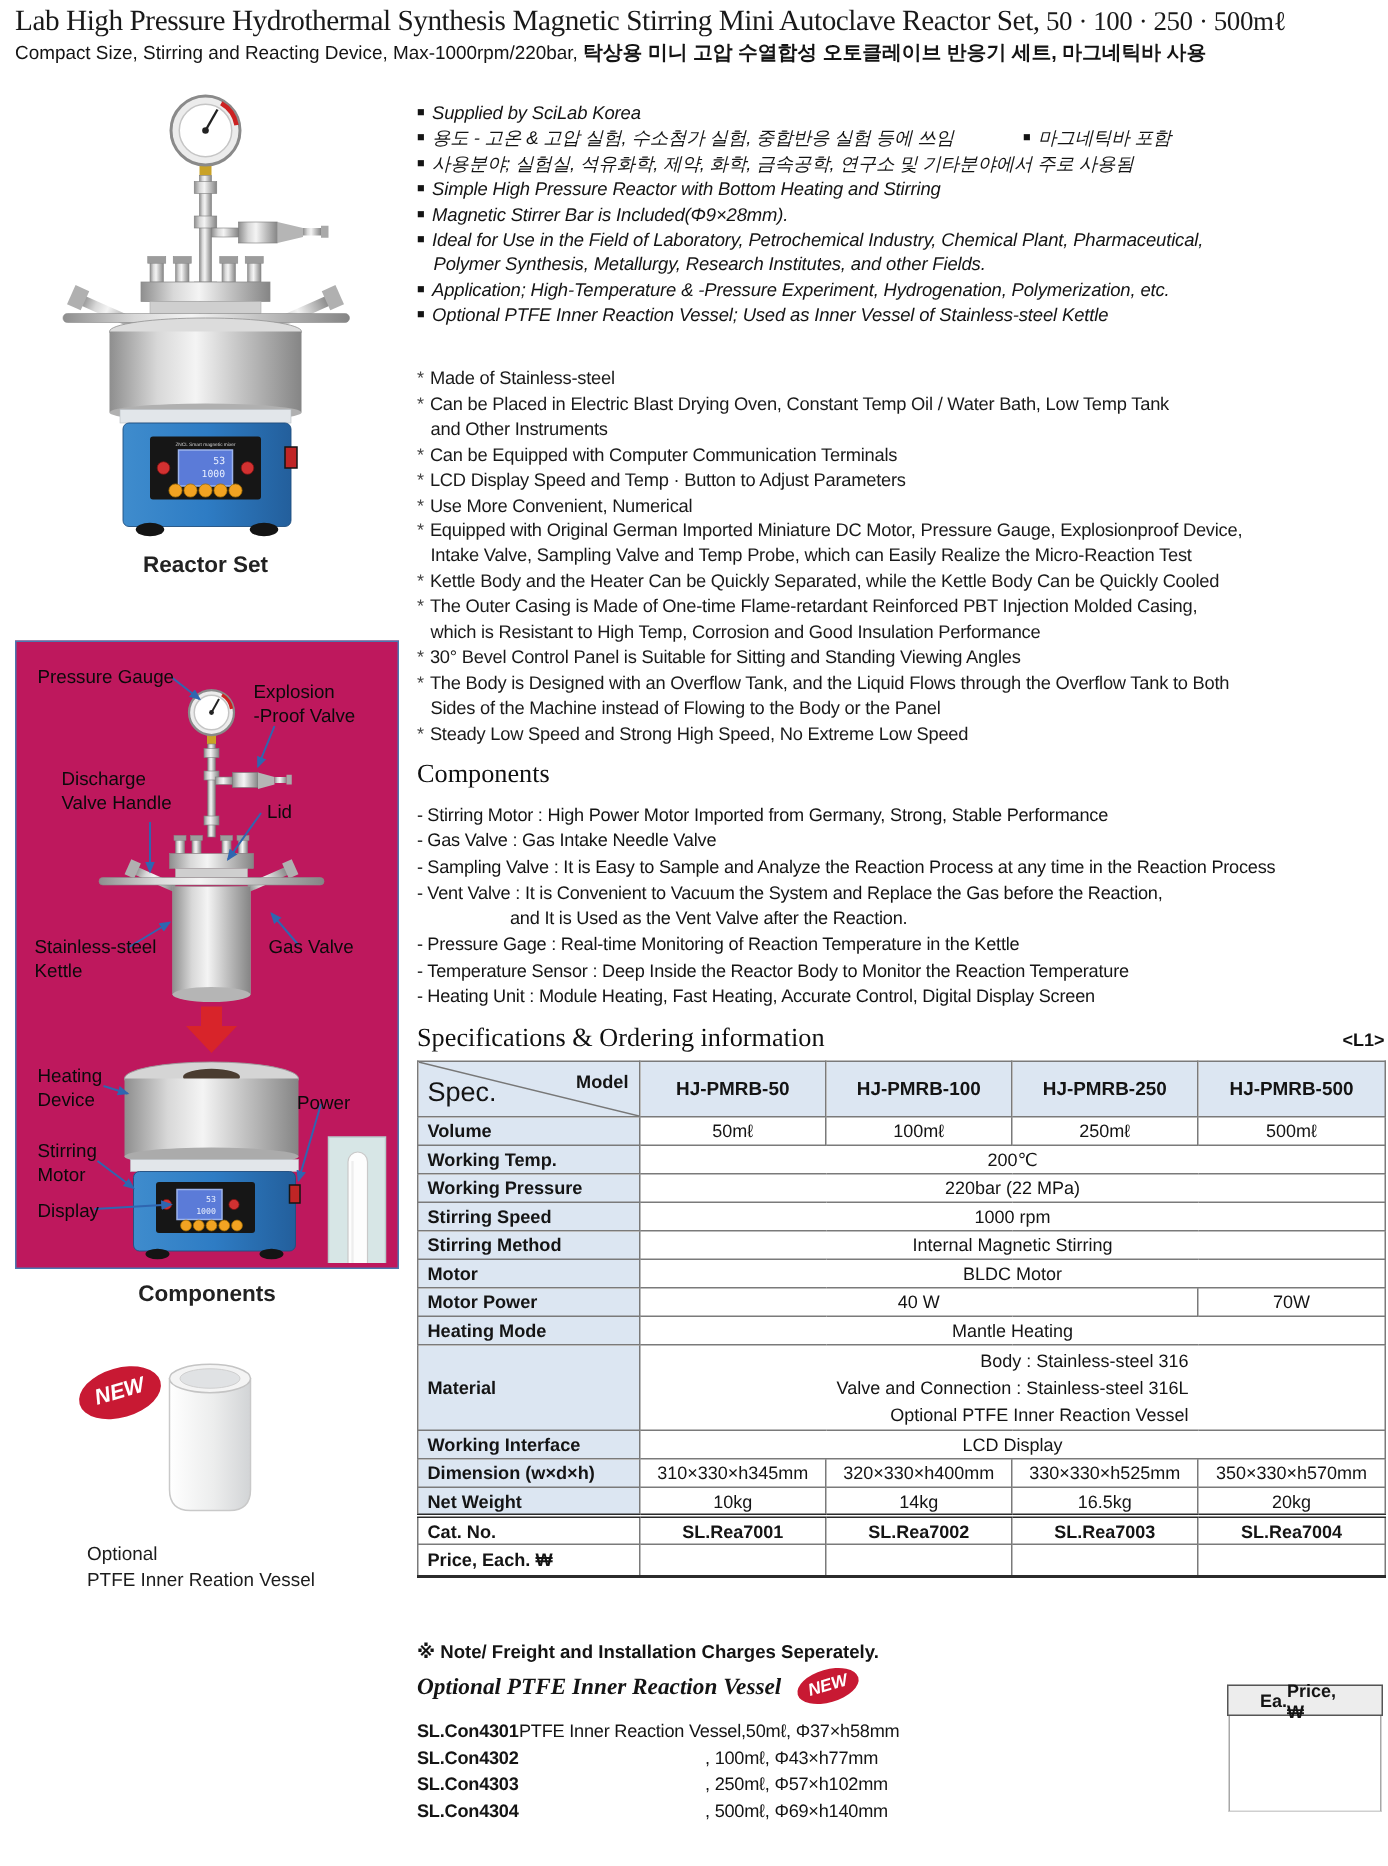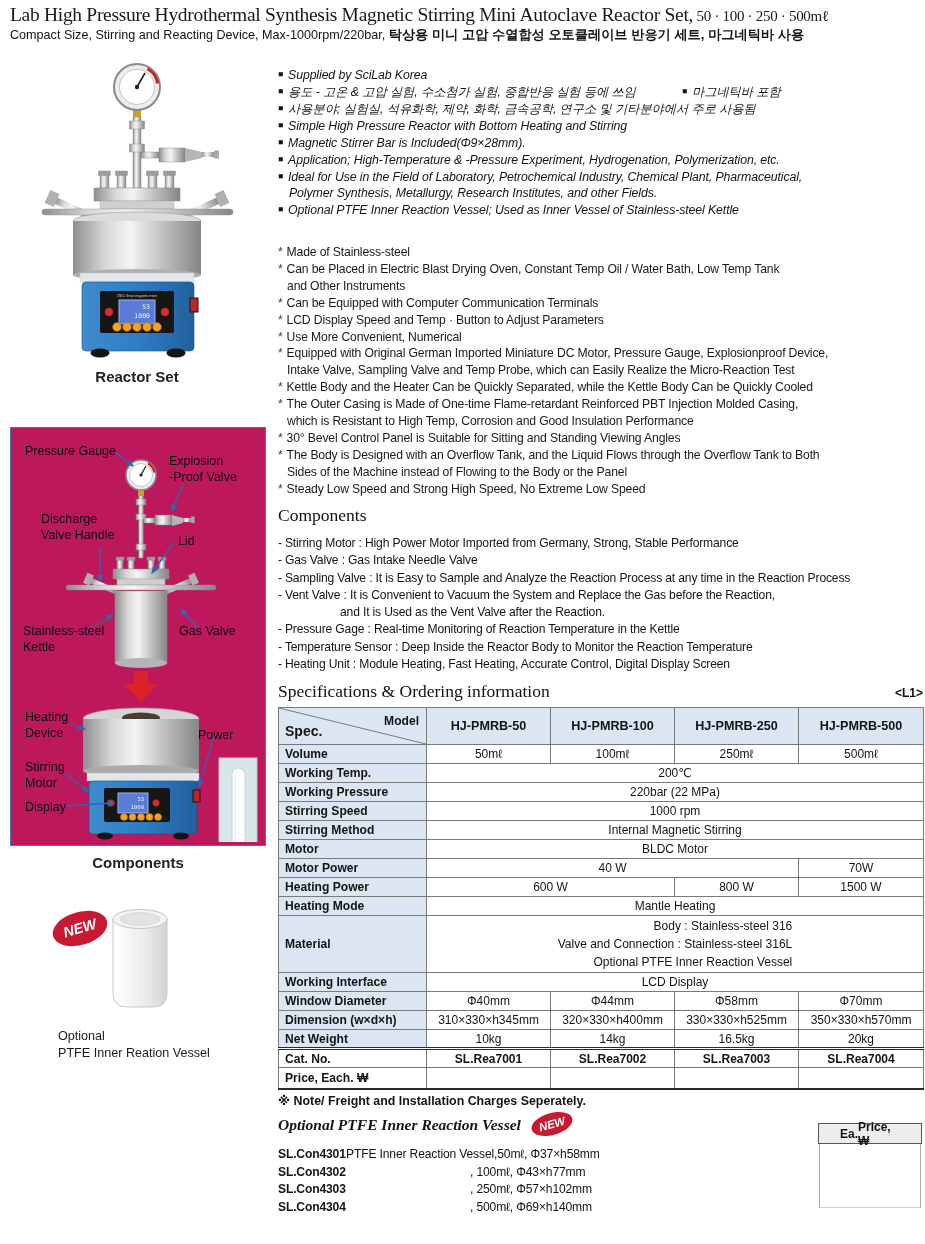--- a/index.html
+++ b/index.html
@@ -3,21 +3,21 @@
 <meta charset="utf-8">
 <style>
   *{box-sizing:border-box;margin:0;padding:0}
   html,body{background:#fff}
   body{width:925px;height:1244px;position:relative;overflow:hidden;
        font-family:"Liberation Sans","DejaVu Sans",sans-serif;color:#141414}
   
   .hdr{position:absolute;left:10px;top:4px;width:910px}
   .t1{font-family:"Liberation Serif","DejaVu Serif",serif;font-size:19.5px;
       letter-spacing:-0.3px;color:#191919;white-space:nowrap}
-  .t1 .suffix{font-size:15px}
+  .t1 .suffix{font-size:18px}
   .t2{font-size:12.6px;margin-top:0;white-space:nowrap}
   .t2 .ko{font-weight:bold;font-size:13.2px}
   
   .features{position:absolute;left:278px;top:66px;width:647px;font-size:12.3px;
             font-weight:normal;font-style:italic;line-height:16px;letter-spacing:-0.1px}
   .features .mk{font-style:normal;font-size:8.5px;vertical-align:2px;margin-right:5px}
   .features .mk2{margin-left:46px}
   .features .cont{margin-left:11px}
   .stars{position:absolute;left:278px;top:244px;width:650px;font-size:12.2px;
          line-height:16.9px;color:#1a1a1a;letter-spacing:-0.15px}
@@ -35,21 +35,21 @@
             font-family:"Liberation Sans","DejaVu Sans",sans-serif}
   table.specs{position:absolute;left:278px;top:707px;width:645px;border-collapse:collapse;
               table-layout:fixed;font-size:12px;border:1.5px solid #2b2b2b;border-bottom-width:2.5px}
   table.specs td{border:1px solid #7a7a7a;height:19px;text-align:center;padding:0 2px;
                  overflow:hidden;white-space:nowrap}
   table.specs td.lbl{background:#dce6f2;text-align:left;padding-left:6px;font-weight:bold;
                      font-size:12.1px}
   table.specs tr.hdr-row td{background:#dce6f2;font-weight:bold;height:37px;font-size:12.6px}
   td.diag{position:relative;background:#dce6f2;padding:0}
   td.diag svg{position:absolute;left:0;top:0;width:100%;height:100%}
-  td.diag .spec-w{position:absolute;left:6px;bottom:5px;font-weight:bold;font-size:14px}
+  td.diag .spec-w{position:absolute;left:6px;bottom:5px;font-weight:normal;font-size:18px}
   td.diag .model-w{position:absolute;right:7px;top:6px;font-weight:bold;font-size:12.1px}
   tr.mat-row td{height:57px}
   .matwrap{display:inline-block;text-align:right;line-height:18px}
   tr.cat-row td{border-top:3px double #2b2b2b;font-weight:bold}
   tr.cat-row td.lbl,tr.price-row td.lbl{background:#fff}
   tr.price-row td{height:21px;font-weight:bold}
   .note{position:absolute;left:278px;top:1093px;font-weight:bold;font-size:12.4px}
   
   .opt-h{position:absolute;left:278px;top:1113px;font-family:"Liberation Serif","DejaVu Serif",serif;
          font-style:italic;font-weight:bold;font-size:15.5px}
@@ -320,23 +320,23 @@
 
 
     <div><span class="mk">■</span><span>용도 - 고온 &amp; 고압 실험, 수소첨가 실험, 중합반응 실험 등에 쓰임</span><span class="mk mk2">■</span><span>마그네틱바 포함</span></div>
 
     <div><span class="mk">■</span><span>사용분야; 실험실, 석유화학, 제약, 화학, 금속공학, 연구소 및 기타분야에서 주로 사용됨</span></div>
 
     <div><span class="mk">■</span><span>Simple High Pressure Reactor with Bottom Heating and Stirring</span></div>
 
     <div><span class="mk">■</span><span>Magnetic Stirrer Bar is Included(Φ9×28mm).</span></div>
 
+    <div><span class="mk">■</span><span>Ideal for Use in the Field of Laboratory, Petrochemical Industry, Chemical Plant, Pharmaceutical,</span><div class="cont">Polymer Synthesis, Metallurgy, Research Institutes, and other Fields.</div></div>
+
     <div><span class="mk">■</span><span>Application; High-Temperature &amp; -Pressure Experiment, Hydrogenation, Polymerization, etc.</span></div>
-
-    <div><span class="mk">■</span><span>Ideal for Use in the Field of Laboratory, Petrochemical Industry, Chemical Plant, Pharmaceutical,</span><div class="cont">Polymer Synthesis, Metallurgy, Research Institutes, and other Fields.</div></div>
 
     <div><span class="mk">■</span><span>Optional PTFE Inner Reaction Vessel; Used as Inner Vessel of Stainless-steel Kettle</span></div>
   </div>
 
 <div class="stars">
 
     <div><span class="mk">*</span><span>Made of Stainless-steel</span></div>
 
     <div><span class="mk">*</span><span>Can be Placed in Electric Blast Drying Oven, Constant Temp Oil / Water Bath, Low Temp Tank</span><div class="cont">and Other Instruments</div></div>
 
@@ -430,51 +430,38 @@
   <tr>
     <td class="lbl">Motor</td>
     <td colspan="4">BLDC Motor</td>
   </tr>
   <tr>
     <td class="lbl">Motor Power</td>
     <td colspan="3">40 W</td>
     <td>70W</td>
   </tr>
   <tr>
-    <td class="lbl">Heating Power</td>
-    <td colspan="2">600 W</td>
-    <td>800 W</td>
-    <td>1500 W</td>
-  </tr>
-  <tr>
     <td class="lbl">Heating Mode</td>
     <td colspan="4">Mantle Heating</td>
   </tr>
   <tr class="mat-row">
     <td class="lbl">Material</td>
     <td colspan="4">
       <div class="matwrap">
         <div>Body : Stainless-steel 316</div>
         <div>Valve and Connection : Stainless-steel 316L</div>
         <div>Optional PTFE Inner Reaction Vessel</div>
       </div>
     </td>
   </tr>
   <tr>
     <td class="lbl">Working Interface</td>
     <td colspan="4">LCD Display</td>
   </tr>
   <tr>
-    <td class="lbl">Window Diameter</td>
-    <td>Φ40mm</td>
-    <td>Φ44mm</td>
-    <td>Φ58mm</td>
-    <td>Φ70mm</td>
-  </tr>
-  <tr>
     <td class="lbl">Dimension (w×d×h)</td>
     <td>310×330×h345mm</td>
     <td>320×330×h400mm</td>
     <td>330×330×h525mm</td>
     <td>350×330×h570mm</td>
   </tr>
   <tr>
     <td class="lbl">Net Weight</td>
     <td>10kg</td>
     <td>14kg</td>

